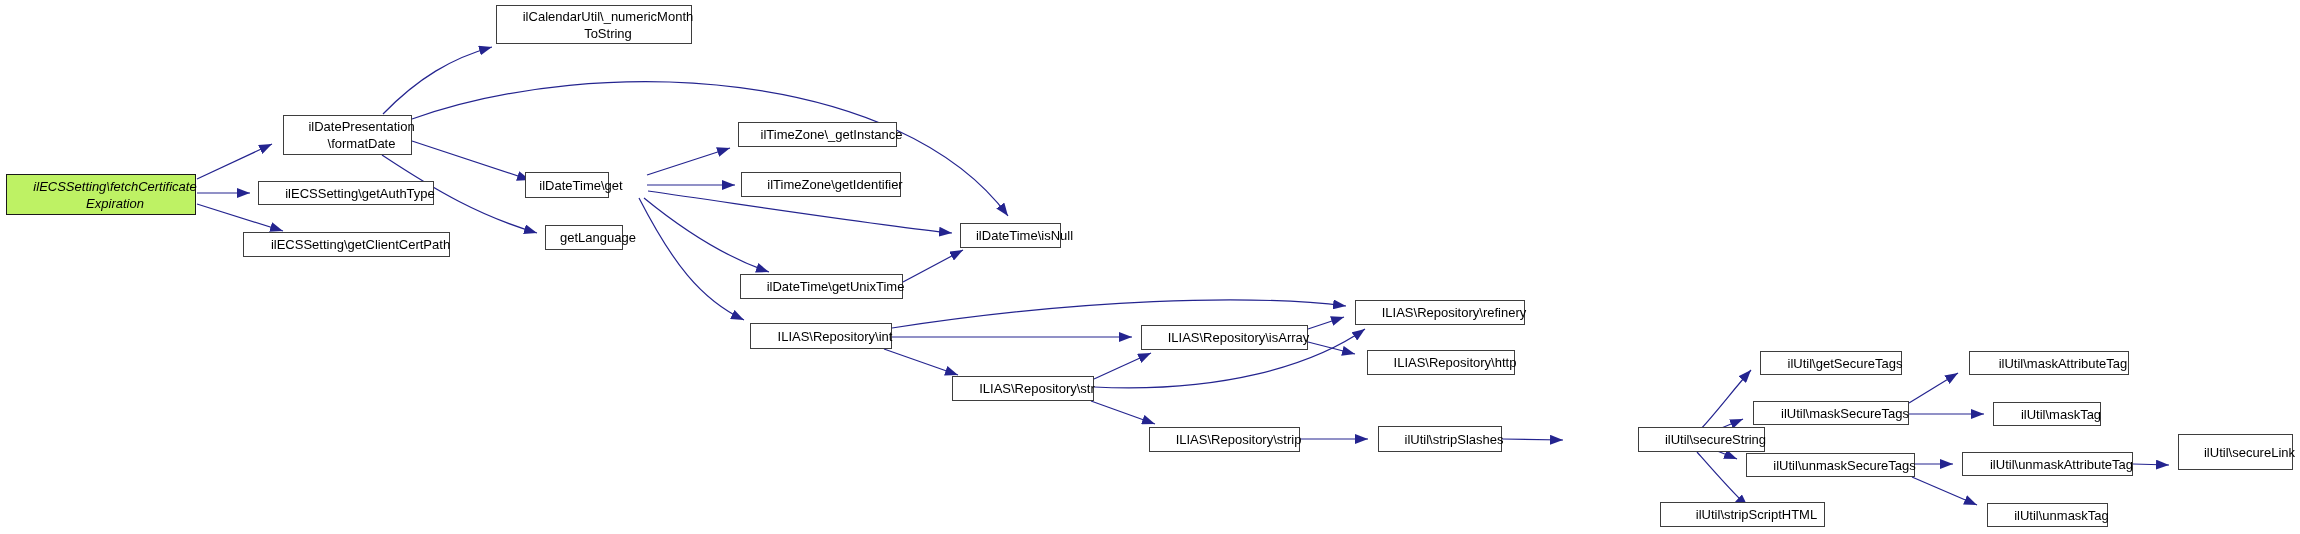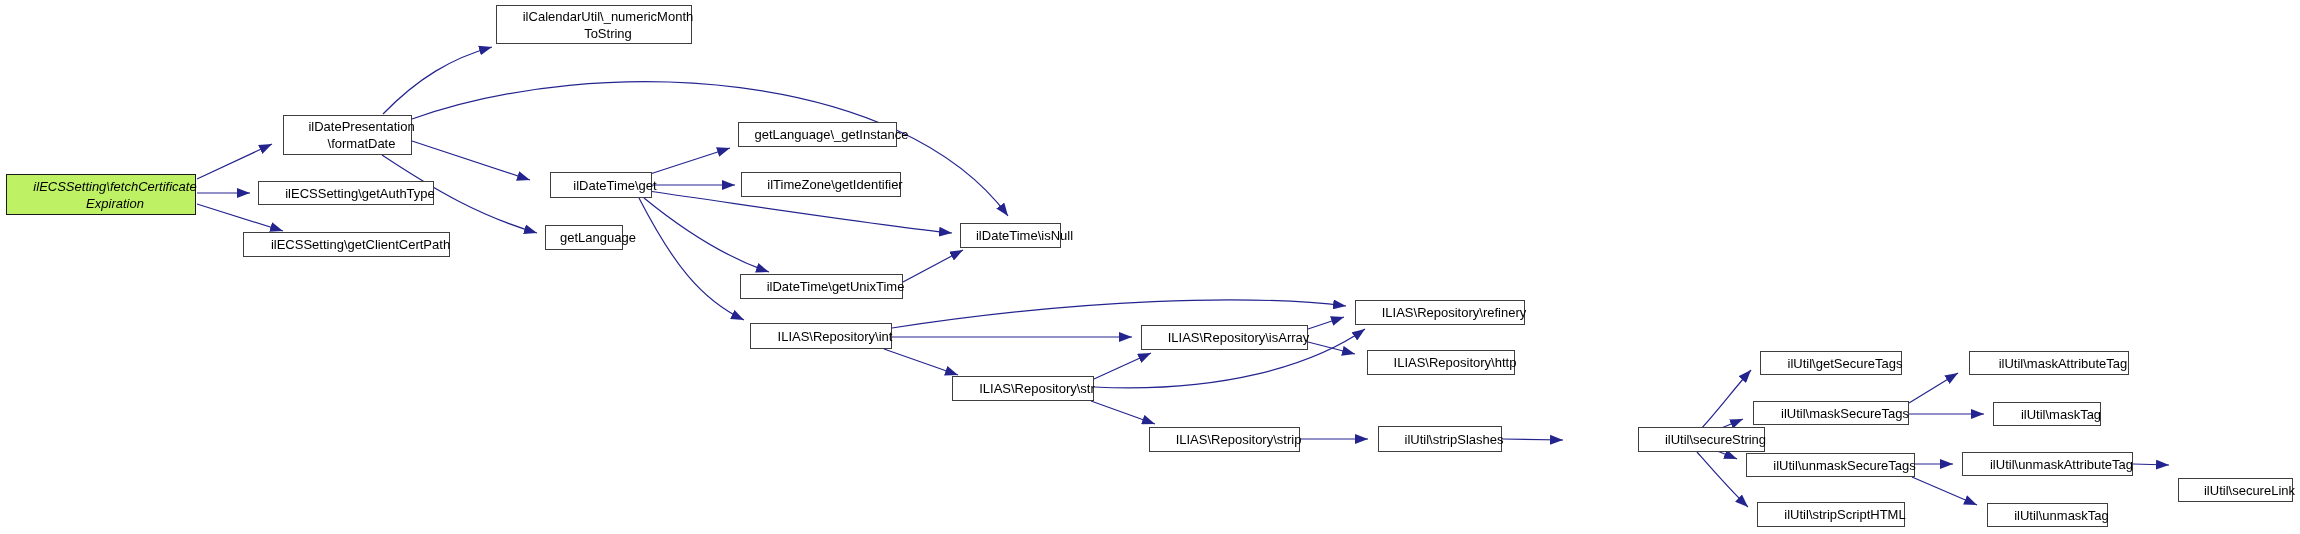--- a/index.html
+++ b/index.html
@@ -70,37 +70,37 @@
   </svg>
 
   <div class="node current" style="left:6px;top:174px;width:190px;height:41px">ilECSSetting\fetchCertificate
 Expiration</div>
   <div class="node" style="left:283px;top:115px;width:129px;height:40px">ilDatePresentation
 \formatDate</div>
   <div class="node" style="left:496px;top:5px;width:196px;height:39px">ilCalendarUtil\_numericMonth
 ToString</div>
   <div class="node" style="left:258px;top:181px;width:176px;height:24px">ilECSSetting\getAuthType</div>
   <div class="node" style="left:243px;top:232px;width:207px;height:25px">ilECSSetting\getClientCertPath</div>
-  <div class="node" style="left:550px;top:172px;width:102px;height:26px">ilDateTime\get</div>
+  <div class="node" style="left:525px;top:172px;width:84px;height:26px">ilDateTime\get</div>
   <div class="node" style="left:545px;top:225px;width:78px;height:25px">getLanguage</div>
-  <div class="node" style="left:738px;top:122px;width:159px;height:25px">getLanguage\_getInstance</div>
+  <div class="node" style="left:738px;top:122px;width:159px;height:25px">ilTimeZone\_getInstance</div>
   <div class="node" style="left:741px;top:172px;width:160px;height:25px">ilTimeZone\getIdentifier</div>
   <div class="node" style="left:960px;top:223px;width:101px;height:25px">ilDateTime\isNull</div>
   <div class="node" style="left:740px;top:274px;width:163px;height:25px">ilDateTime\getUnixTime</div>
   <div class="node" style="left:750px;top:323px;width:142px;height:26px">ILIAS\Repository\int</div>
   <div class="node" style="left:952px;top:376px;width:142px;height:25px">ILIAS\Repository\str</div>
   <div class="node" style="left:1141px;top:325px;width:167px;height:25px">ILIAS\Repository\isArray</div>
   <div class="node" style="left:1355px;top:300px;width:170px;height:25px">ILIAS\Repository\refinery</div>
   <div class="node" style="left:1367px;top:350px;width:148px;height:25px">ILIAS\Repository\http</div>
   <div class="node" style="left:1149px;top:427px;width:151px;height:25px">ILIAS\Repository\strip</div>
   <div class="node" style="left:1378px;top:426px;width:124px;height:26px">ilUtil\stripSlashes</div>
   <div class="node" style="left:1638px;top:427px;width:127px;height:25px">ilUtil\secureString</div>
   <div class="node" style="left:1760px;top:351px;width:142px;height:24px">ilUtil\getSecureTags</div>
   <div class="node" style="left:1753px;top:401px;width:156px;height:24px">ilUtil\maskSecureTags</div>
   <div class="node" style="left:1746px;top:453px;width:169px;height:24px">ilUtil\unmaskSecureTags</div>
-  <div class="node" style="left:1757px;top:502px;width:148px;height:25px">ilUtil\stripScriptHTML</div>
+  <div class="node" style="left:1660px;top:502px;width:165px;height:25px">ilUtil\stripScriptHTML</div>
   <div class="node" style="left:1969px;top:351px;width:160px;height:24px">ilUtil\maskAttributeTag</div>
   <div class="node" style="left:1993px;top:402px;width:108px;height:24px">ilUtil\maskTag</div>
   <div class="node" style="left:1962px;top:452px;width:171px;height:24px">ilUtil\unmaskAttributeTag</div>
-  <div class="node" style="left:2178px;top:478px;width:115px;height:24px">ilUtil\secureLink</div>
+  <div class="node" style="left:2178px;top:434px;width:115px;height:36px">ilUtil\secureLink</div>
   <div class="node" style="left:1987px;top:503px;width:121px;height:24px">ilUtil\unmaskTag</div>
 
 </div>
 
 </body></html>

